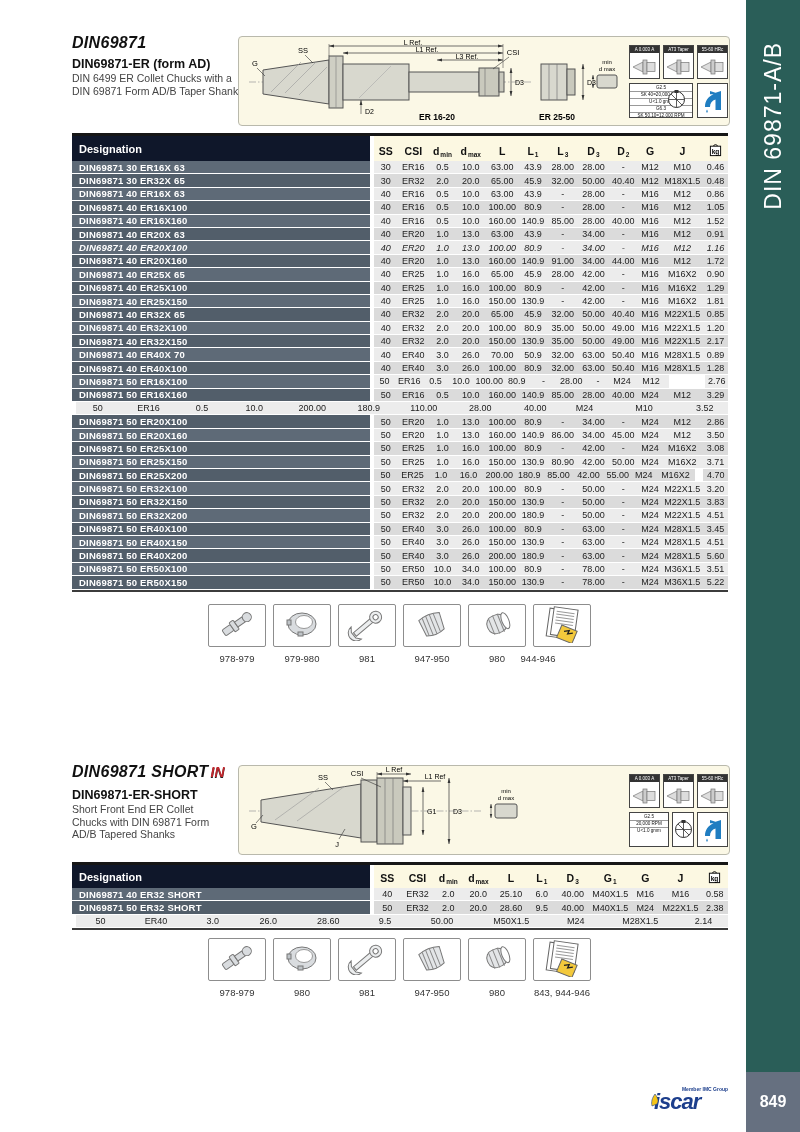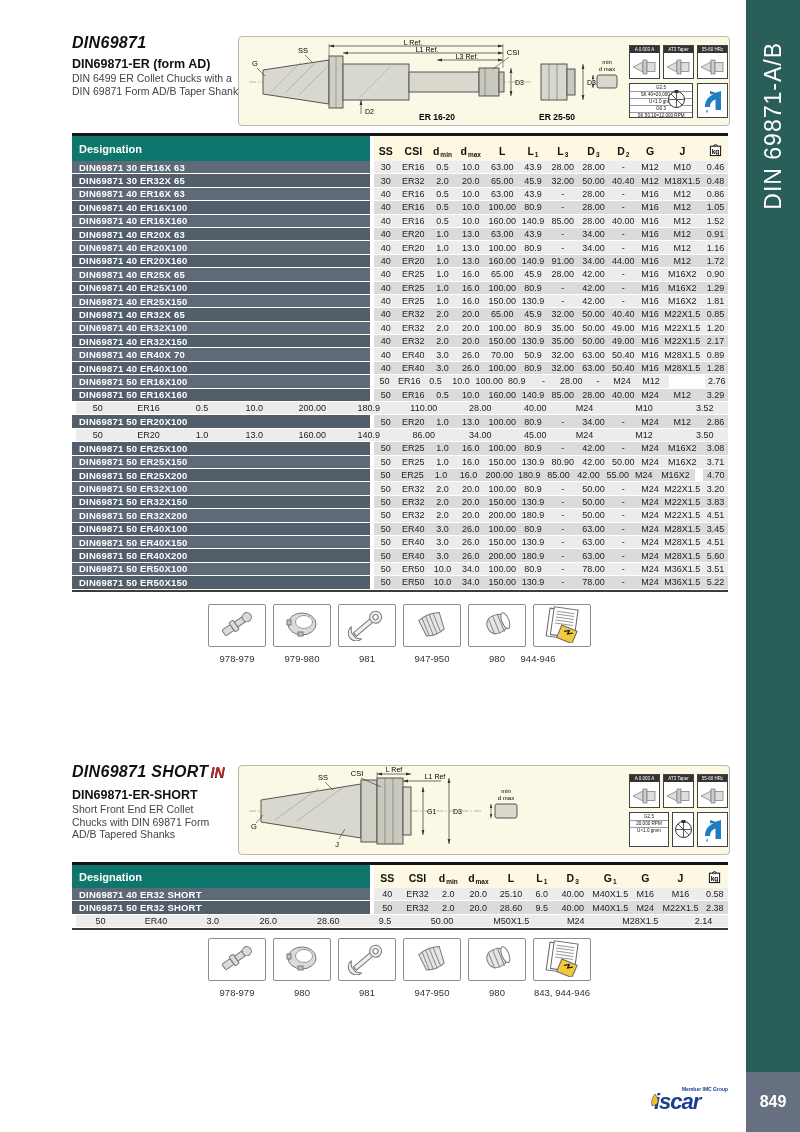--- a/index.html
+++ b/index.html
@@ -29,21 +29,21 @@
   .spec-box .sline{border-bottom:.5px solid #999;}
   .spec-box .sline:last-child{border-bottom:none;}
   .bal-box{position:absolute;border:1px solid #444;background:#fff;box-sizing:border-box;
         display:flex;align-items:center;justify-content:center;}
   .tap-box{position:absolute;border:1px solid #444;background:#fff;box-sizing:border-box;
         display:flex;align-items:center;justify-content:center;}
   
   .dtable{position:absolute;left:72px;width:656px;}
   .tband{height:3px;background:#161616;}
   .thead{display:flex;align-items:stretch;}
-  .h-desig{width:298px;background:#0f766e;color:#fff;font-weight:bold;font-size:11px;
+  .h-desig{width:298px;background:#0f172a;color:#fff;font-weight:bold;font-size:11px;
         display:flex;align-items:center;padding-left:7px;box-sizing:border-box;}
   .colgap{width:4px;background:#fff;}
   .h-data{flex:1;display:flex;background:#fcf8e2;}
   .hcell{display:flex;align-items:flex-end;justify-content:center;font-weight:bold;font-size:10.5px;
         padding-bottom:4px;box-sizing:border-box;}
   .hsub{font-size:6.5px;font-weight:bold;margin-left:1px;transform:translateY(1px);}
   .trow{display:flex;border-bottom:1px solid #fff;}
   .d-desig{width:298px;color:#fff;font-weight:bold;font-size:9.5px;letter-spacing:.2px;
         display:flex;align-items:center;padding-left:7px;box-sizing:border-box;}
   .dcell{display:flex;align-items:center;justify-content:center;font-size:9px;color:#222;}
@@ -347,21 +347,21 @@
           <div class="dcell" style="flex: 1.05 1 0%;">63.00</div>
           <div class="dcell" style="flex: 0.9 1 0%;">43.9</div>
           <div class="dcell" style="flex: 1 1 0%;">-</div>
           <div class="dcell" style="flex: 0.95 1 0%;">34.00</div>
           <div class="dcell" style="flex: 0.95 1 0%;">-</div>
           <div class="dcell" style="flex: 0.75 1 0%;">M16</div>
           <div class="dcell" style="flex: 1.3 1 0%;">M12</div>
           <div class="dcell" style="flex: 0.8 1 0%;">0.91</div>
         </div>
       </div>
-      <div class="trow r0" style="height: 12.4px;">
+      <div class="trow r0" style="height: 12.4px; font-style: italic;">
         <div class="d-desig">DIN69871 40 ER20X100</div>
         <div class="colgap"></div>
         <div class="h-data" style="background: transparent;">
           <div class="dcell" style="flex: 0.75 1 0%;">40</div>
           <div class="dcell" style="flex: 1 1 0%;">ER20</div>
           <div class="dcell" style="flex: 0.85 1 0%;">1.0</div>
           <div class="dcell" style="flex: 0.95 1 0%;">13.0</div>
           <div class="dcell" style="flex: 1.05 1 0%;">100.00</div>
           <div class="dcell" style="flex: 0.9 1 0%;">80.9</div>
           <div class="dcell" style="flex: 1 1 0%;">-</div>
@@ -599,20 +599,21 @@
           <div class="dcell" style="flex: 0.9 1 0%;">80.9</div>
           <div class="dcell" style="flex: 1 1 0%;">-</div>
           <div class="dcell" style="flex: 0.95 1 0%;">34.00</div>
           <div class="dcell" style="flex: 0.95 1 0%;">-</div>
           <div class="dcell" style="flex: 0.75 1 0%;">M24</div>
           <div class="dcell" style="flex: 1.3 1 0%;">M12</div>
           <div class="dcell" style="flex: 0.8 1 0%;">2.86</div>
         </div>
       </div>
       <div class="trow r0" style="height: 12.4px;">
+        <div class="d-desig">DIN69871 50 ER20X160</div>
         <div class="colgap"></div>
         <div class="h-data" style="background: transparent;">
           <div class="dcell" style="flex: 0.75 1 0%;">50</div>
           <div class="dcell" style="flex: 1 1 0%;">ER20</div>
           <div class="dcell" style="flex: 0.85 1 0%;">1.0</div>
           <div class="dcell" style="flex: 0.95 1 0%;">13.0</div>
           <div class="dcell" style="flex: 1.05 1 0%;">160.00</div>
           <div class="dcell" style="flex: 0.9 1 0%;">140.9</div>
           <div class="dcell" style="flex: 1 1 0%;">86.00</div>
           <div class="dcell" style="flex: 0.95 1 0%;">34.00</div>

